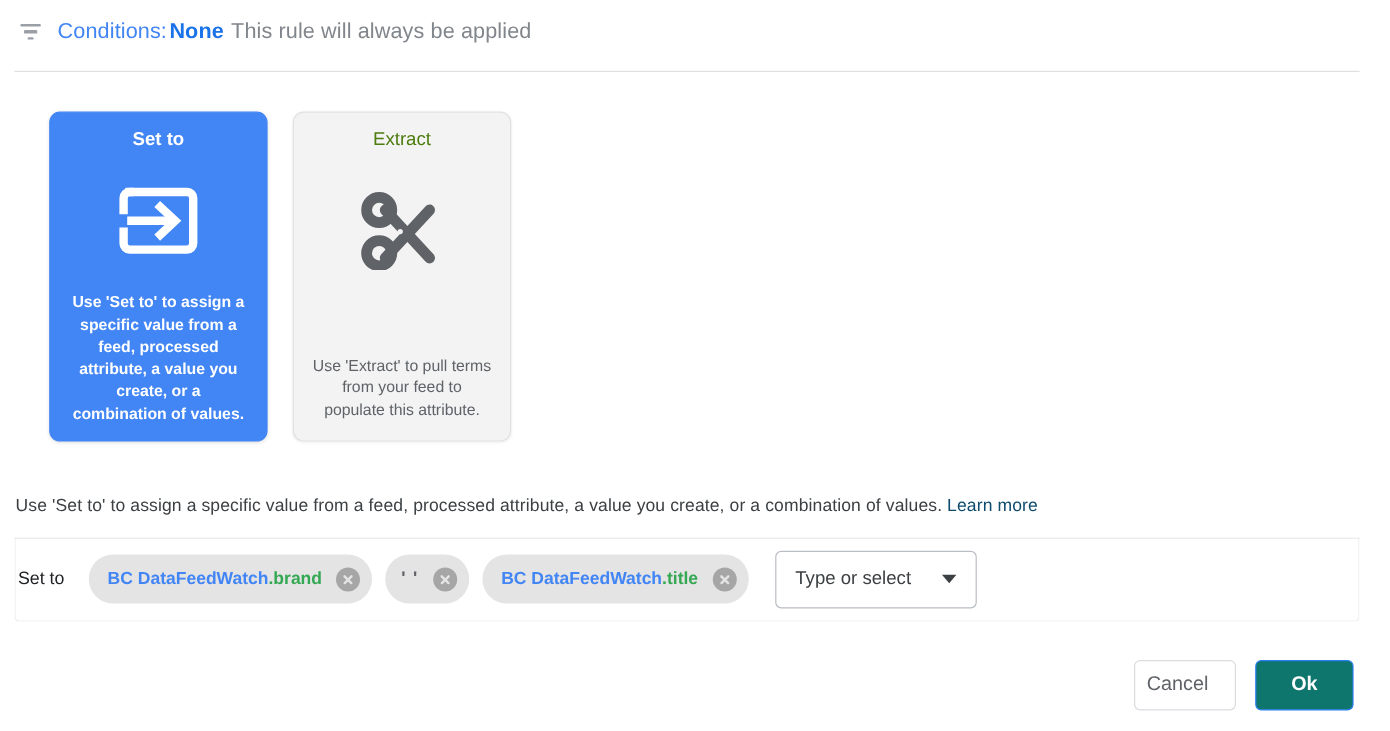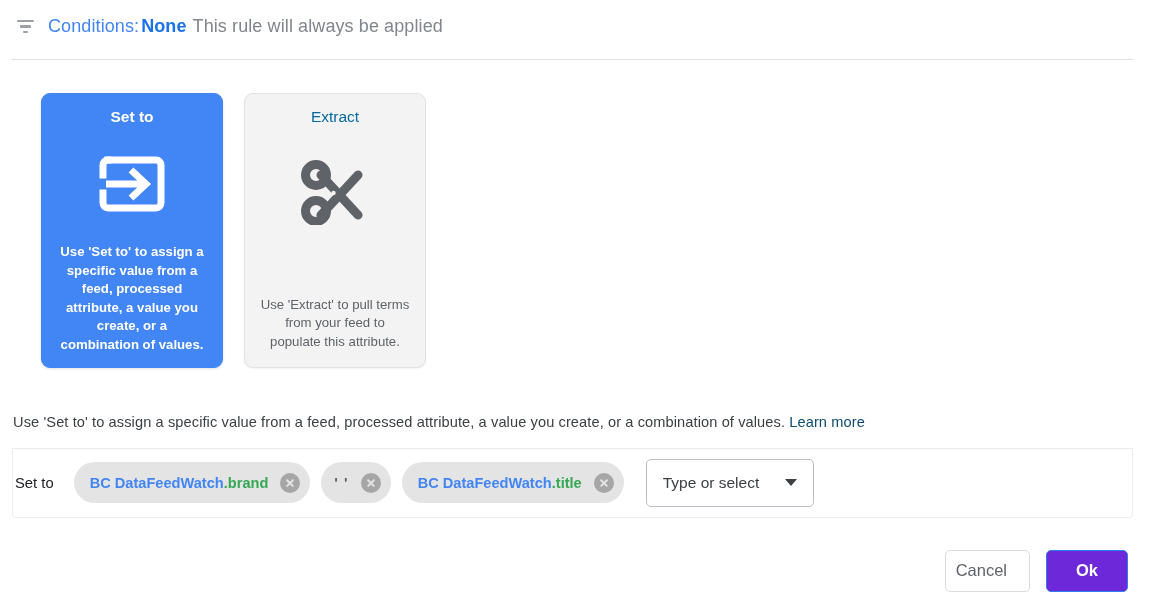--- a/index.html
+++ b/index.html
@@ -96,21 +96,21 @@
   .card.active {
     background: #4285f4;
     border: 1px solid #4285f4;
     box-shadow: 0 1px 3px rgba(0,0,0,0.12);
   }
   .card-title {
     font-size: 15.5px;
     line-height: 20px;
     text-align: center;
   }
-  .card.inactive .card-title { color: #0369a1; }
+  .card.inactive .card-title { color: #4d7c0f; }
   .card.active .card-title { color: #ffffff; font-weight: bold; }
 
   .card-icon {
     margin-top: 26px;
     height: 78px;
     display: flex;
     align-items: center;
     justify-content: center;
   }
   .card-desc {
@@ -270,21 +270,21 @@
     padding: 0 22px;
   }
   .btn-cancel {
     background: #ffffff;
     color: #5f6368;
     border: 1px solid #dadce0;
     min-width: 80px;
     padding-left: 10px;
   }
   .btn-ok {
-    background: #6d28d9;
+    background: #0f766e;
     color: #ffffff;
     font-weight: bold;
     border: 1px solid #2a7ef0;
     min-width: 82px;
   }
 </style>
 </head>
 <body>
 
 <div class="page">

